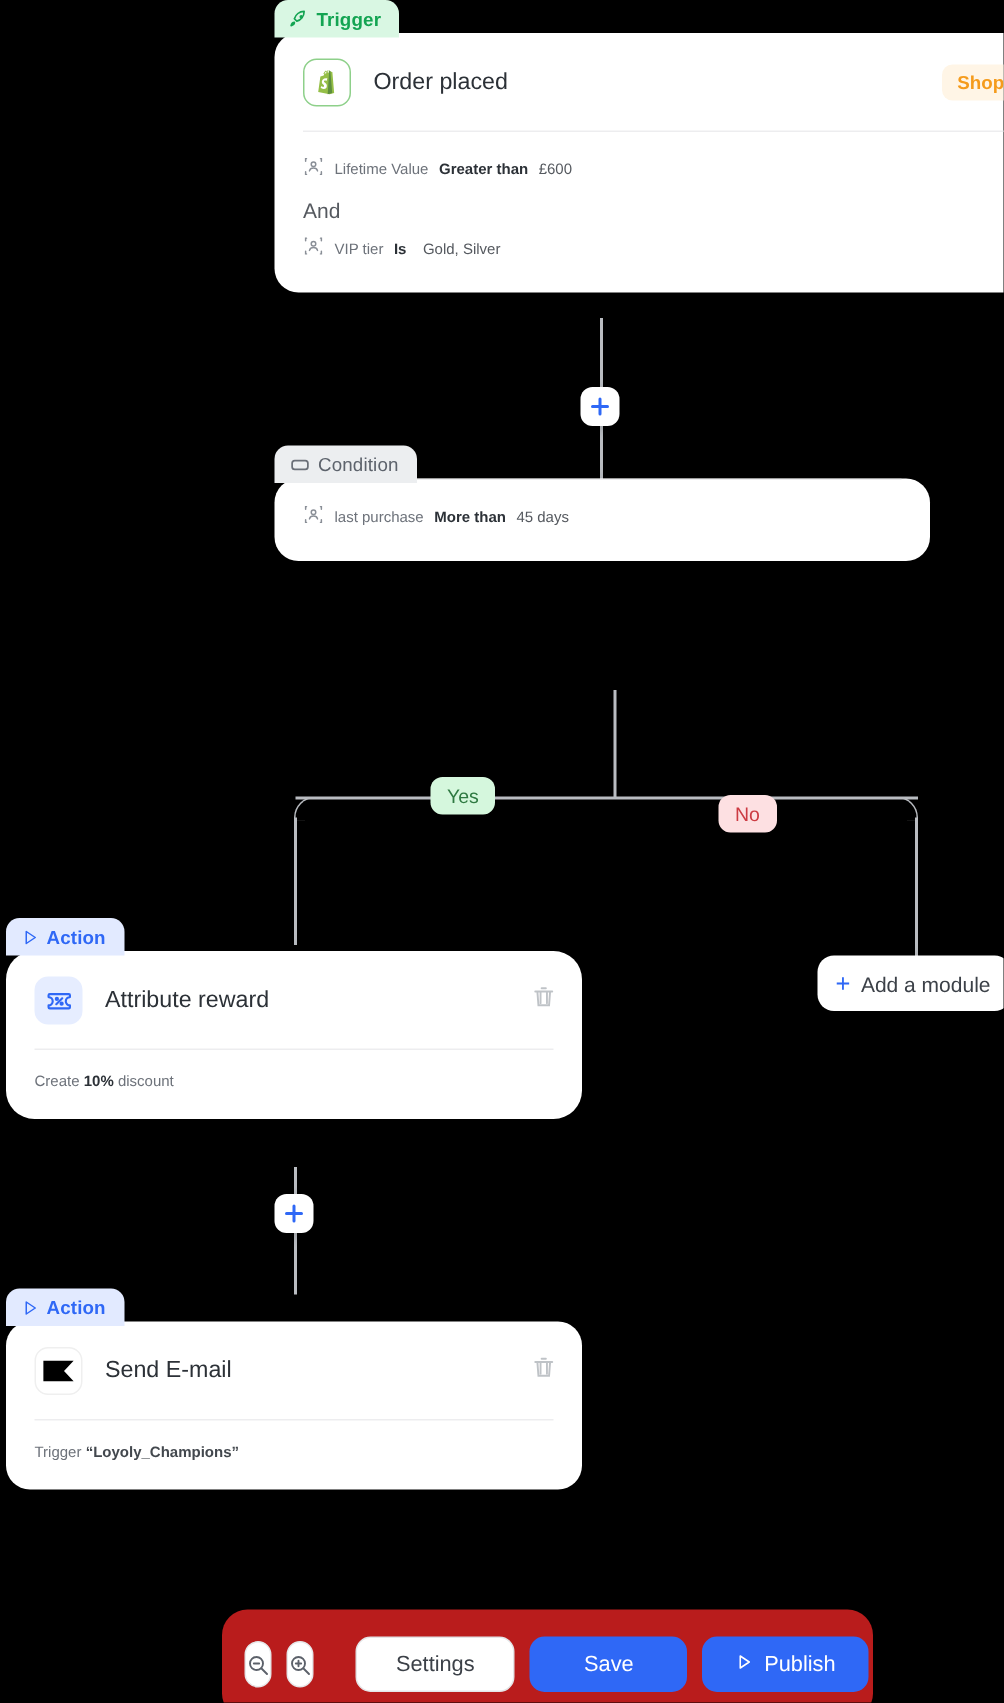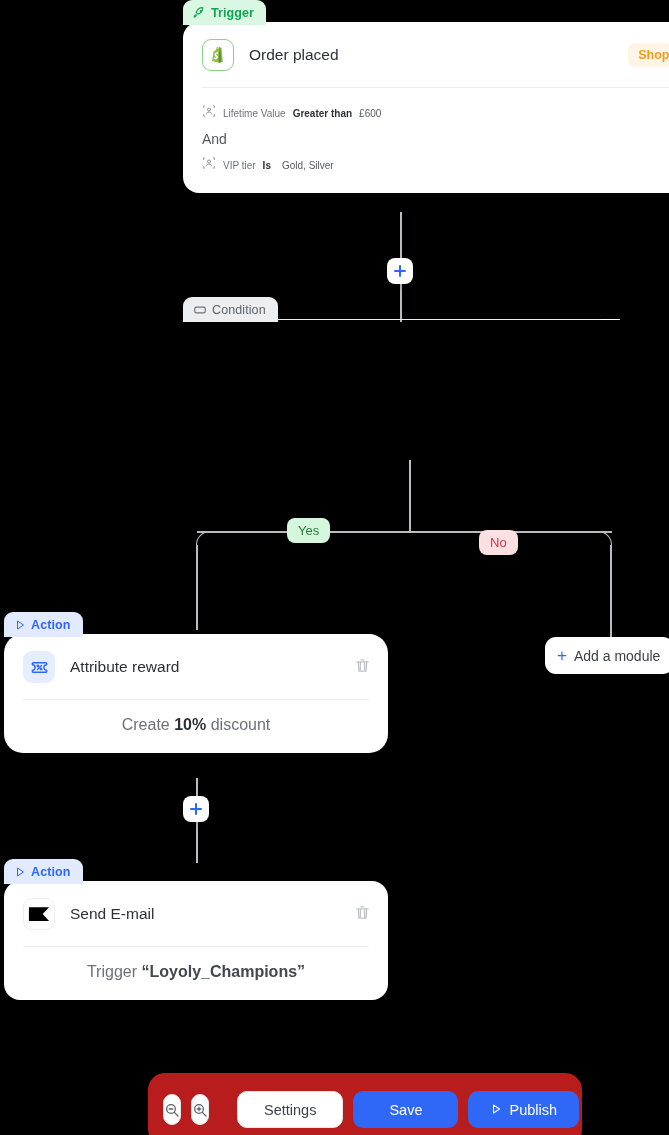--- a/index.html
+++ b/index.html
@@ -71,21 +71,21 @@
   .rule {
     display: flex; align-items: center; gap: 7px;
     font-size: 10px; color: #6d727a; line-height: 1.5;
     margin-bottom: 9px;
   }
   .rule:last-child { margin-bottom: 0; }
   .rule .op { color: #2c3137; font-weight: 700; }
   .rule .val { color: #5b6views; }
   .rule .val { color: #55595f; }
   .rule-plain { font-size: 14px; color: #55595f; margin-bottom: 9px; }
-  .body-line { font-size: 16px; color: #6d727a; text-align: center; }
+  .body-line { font-size: 10px; color: #6d727a; }
   .body-line .strong { color: #2c3137; font-weight: 700; }
   .body-line .quoted { color: #43484e; font-weight: 600; }
 
   
   .plus-btn {
     position: absolute; width: 26px; height: 26px;
     background: #fff; border-radius: 8px;
     box-shadow: 0 2px 7px rgba(0,0,0,.18);
     display: flex; align-items: center; justify-content: center;
     cursor: pointer; z-index: 3;
@@ -223,20 +223,34 @@
     <div class="badge badge-condition">
       <span>
         <svg width="14" height="14" viewBox="0 0 24 24" fill="none" stroke="#6b7078" stroke-width="2">
           <rect x="3" y="7" width="18" height="10" rx="3"></rect>
         </svg>
       </span>
       <span>Condition</span>
     </div>
     <div class="card" style="width:437px;">
       <div class="divider"></div>
+      <div class="card-body">
+        <div class="rule">
+          <span>
+            <svg width="14" height="14" viewBox="0 0 24 24" fill="none" stroke="#8a8f97" stroke-width="1.7" stroke-linecap="round">
+              <path d="M4 3H3v3M20 3h1v3M4 21H3v-3M20 21h1v-3"></path>
+              <circle cx="12" cy="9.5" r="2.6"></circle>
+              <path d="M7.4 17c.6-2 2.4-3.2 4.6-3.2s4 1.2 4.6 3.2"></path>
+            </svg>
+          </span>
+          <span>last purchase</span>
+          <span class="op">More than</span>
+          <span class="val">45 days</span>
+        </div>
+      </div>
     </div>
   </div>
 
   <div class="branch-label label-yes" style="left:287px; top:518px;">Yes</div>
   <div class="branch-label label-no" style="left:479px; top:530px;">No</div>
 
   <div class="add-module" style="left:545px; top:637px;">
     <span class="pl">+</span>
     <span>Add a module</span>
   </div>

